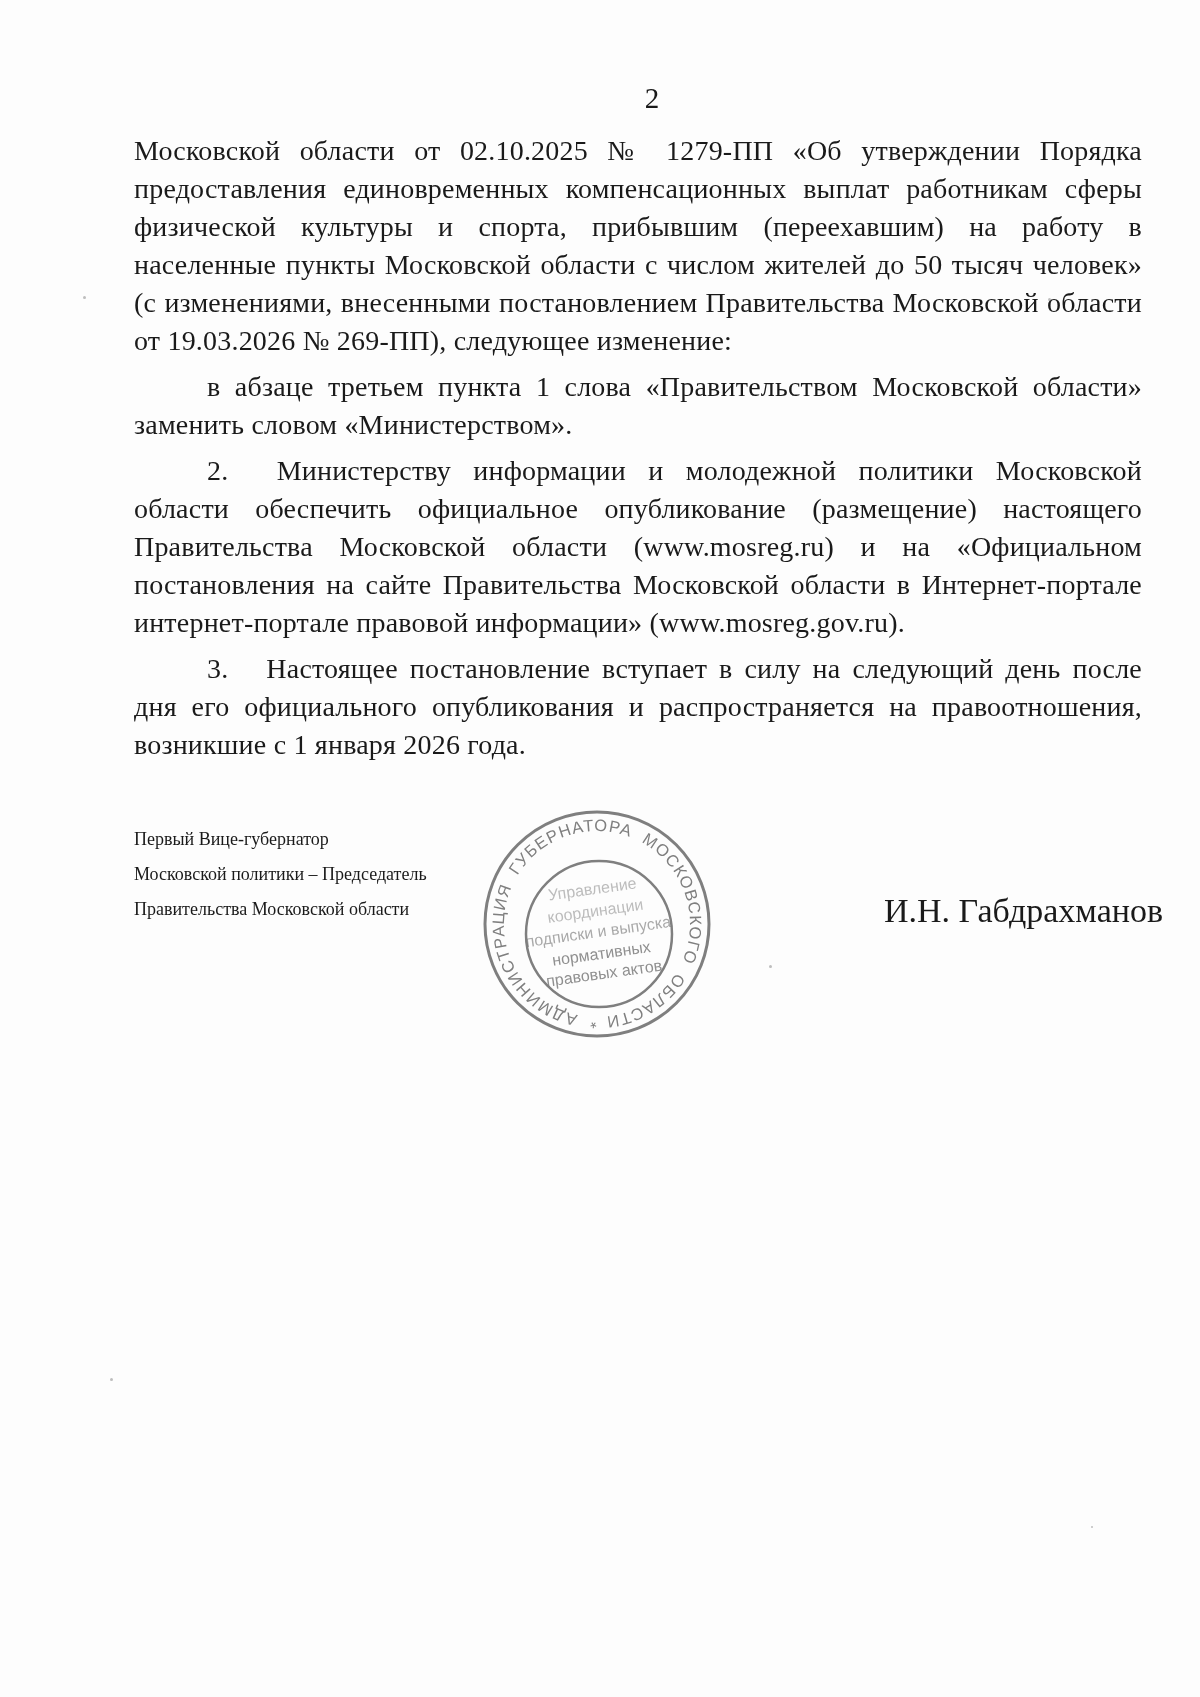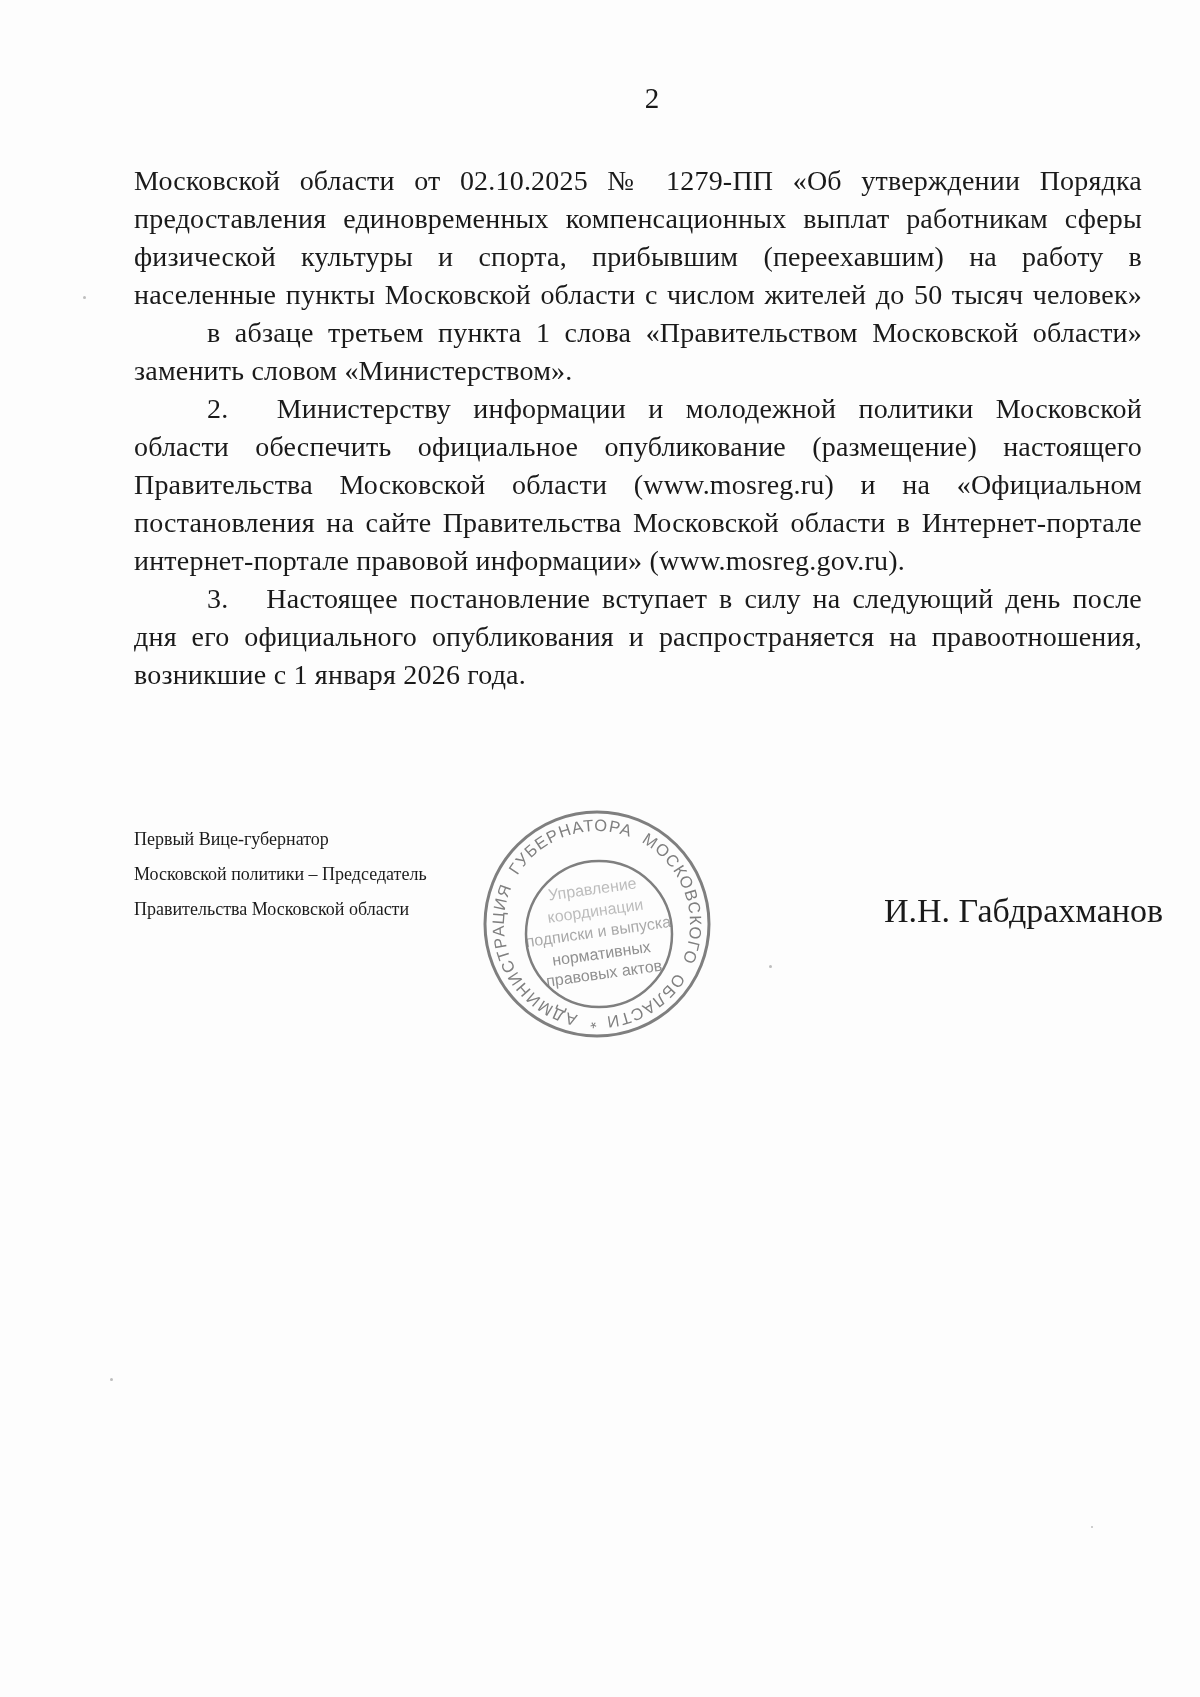--- a/index.html
+++ b/index.html
@@ -10,30 +10,30 @@
     font-family:"Liberation Serif", serif;
     color:#1a1a1a;
     overflow:hidden;
   }
   .page-number {
     position:absolute; left:134px; top:82px; width:1008px;
     text-align:center; text-indent:28px;
     font-size:29px;
   }
   .body-text {
-    position:absolute; left:134px; top:162px; width:1008px;
+    position:absolute; left:134px; top:132px; width:1008px;
   }
   .body-text .line {
     font-size:28px; line-height:38px;
     letter-spacing:0.2px;
     text-align:justify; text-align-last:justify;
     white-space:normal;
   }
   .body-text .line.nolast { text-align-last:left; }
-  .body-text .line.ind { text-indent:73px; }
+  .body-text .line.ind { text-indent:73px;margin-top:8px; }
   .numgap { display:inline-block; width:26px; }
   .sig-block {
     position:absolute; left:134px; top:822px;
     font-size:18px; line-height:35px;
     z-index:3;
   }
   .sig-name {
     position:absolute; left:884px; top:892px;
     font-size:34px; z-index:3;
   }
@@ -60,20 +60,22 @@
 
 <div class="page">
 
   <div class="page-number">2</div>
 
   <div class="body-text">
       <div class="line">Московской области от 02.10.2025 № 1279-ПП «Об утверждении Порядка</div>
       <div class="line">предоставления единовременных компенсационных выплат работникам сферы</div>
       <div class="line">физической культуры и спорта, прибывшим (переехавшим) на работу в</div>
       <div class="line">населенные пункты Московской области с числом жителей до 50 тысяч человек»</div>
+      <div class="line">(с изменениями, внесенными постановлением Правительства Московской области</div>
+      <div class="line nolast">от 19.03.2026 № 269-ПП), следующее изменение:</div>
       <div class="line ind">в абзаце третьем пункта 1 слова «Правительством Московской области»</div>
       <div class="line nolast">заменить словом «Министерством».</div>
       <div class="line ind"><span>2.</span><span class="numgap"></span> Министерству информации и молодежной политики Московской</div>
       <div class="line">области обеспечить официальное опубликование (размещение) настоящего</div>
       <div class="line">Правительства Московской области (www.mosreg.ru) и на «Официальном</div>
       <div class="line">постановления на сайте Правительства Московской области в Интернет-портале</div>
       <div class="line nolast">интернет-портале правовой информации» (www.mosreg.gov.ru).</div>
       <div class="line ind"><span>3.</span><span class="numgap"></span> Настоящее постановление вступает в силу на следующий день после</div>
       <div class="line">дня его официального опубликования и распространяется на правоотношения,</div>
       <div class="line nolast">возникшие с 1 января 2026 года.</div>

